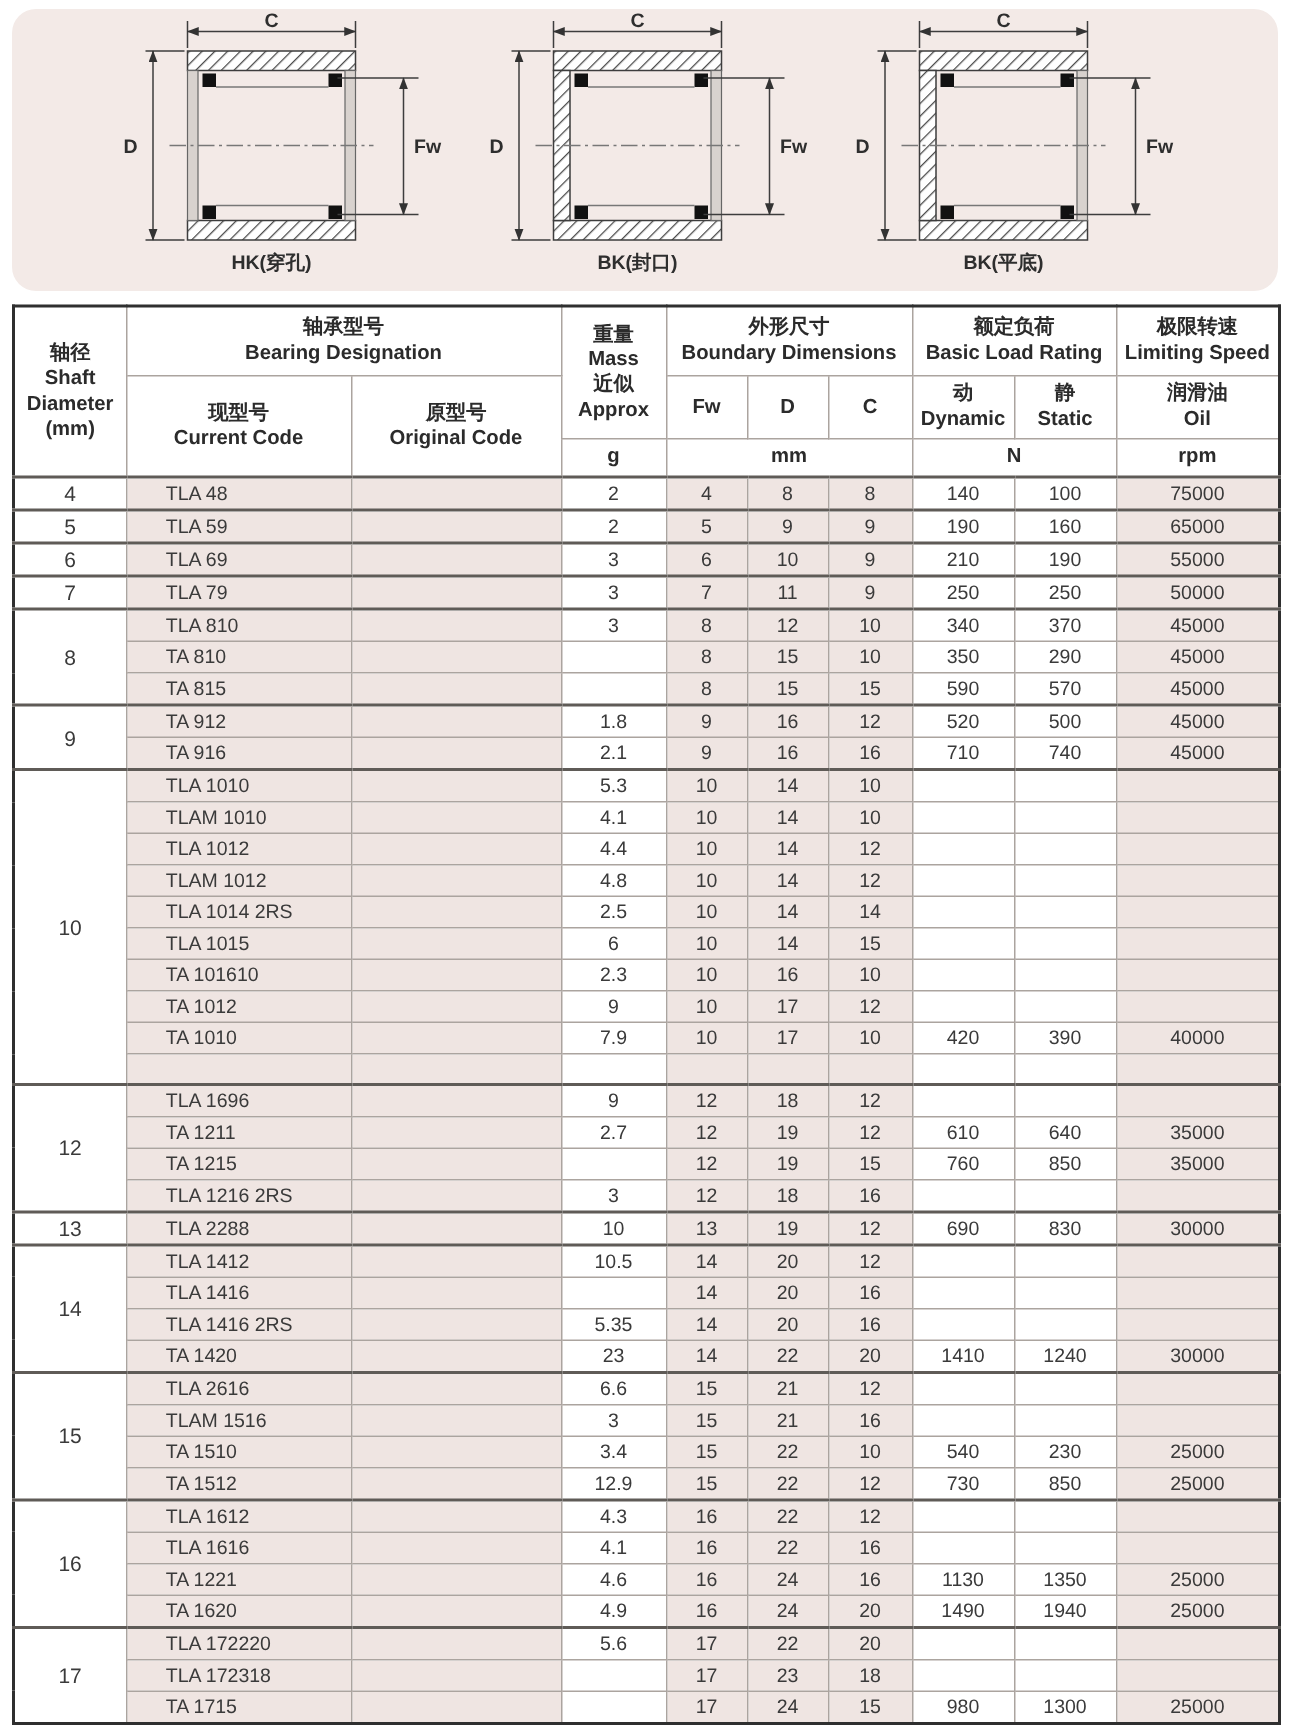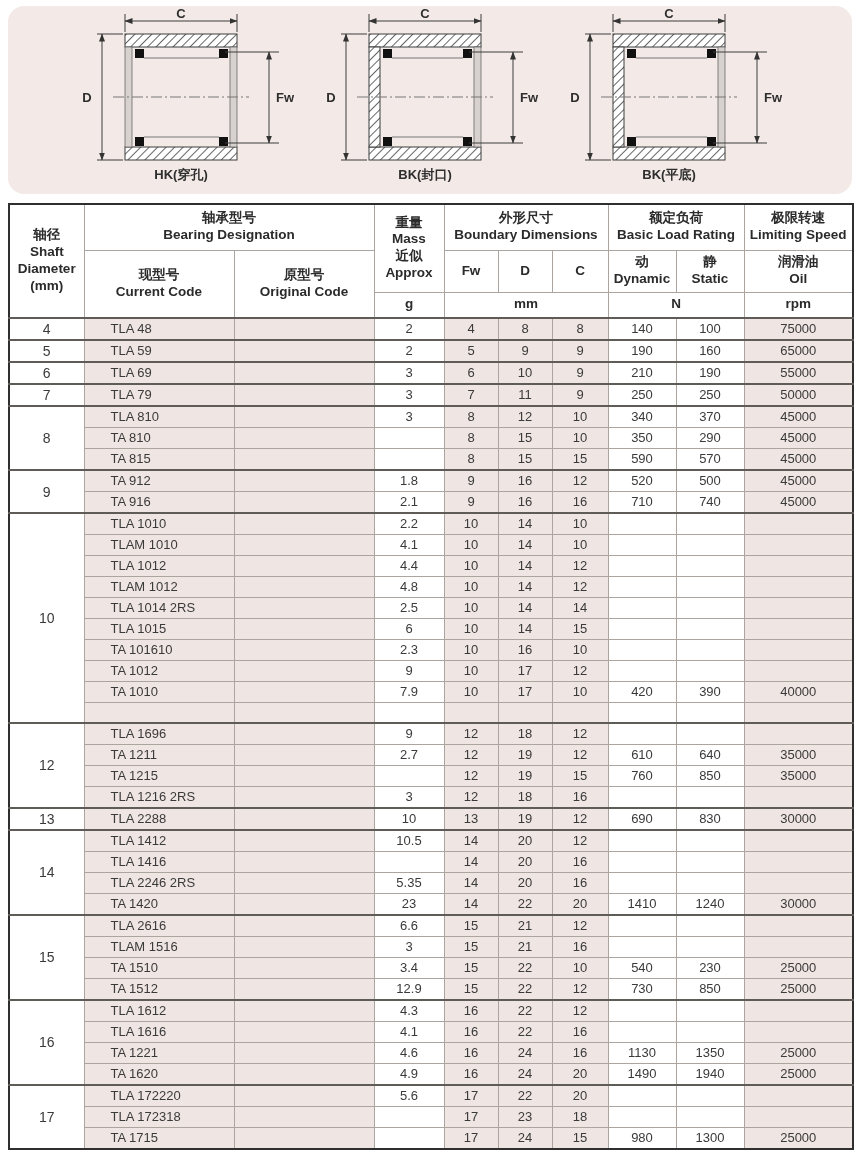--- a/index.html
+++ b/index.html
@@ -304,21 +304,21 @@
           <td class="pink">16</td>
           <td class="pink">16</td>
           <td class="white">710</td>
           <td class="white">740</td>
           <td class="pink">45000</td>
         </tr>
         <tr class="group-first">
           <td rowspan="10" class="shaft">10</td>
           <td class="pink code">TLA 1010</td>
           <td class="pink code"></td>
-          <td class="white">2.2</td>
+          <td class="white">5.3</td>
           <td class="pink">10</td>
           <td class="pink">14</td>
           <td class="pink">10</td>
           <td class="white"></td>
           <td class="white"></td>
           <td class="pink"></td>
         </tr>
         <tr>
           <td class="pink code">TLAM 1010</td>
           <td class="pink code"></td>
@@ -492,21 +492,21 @@
           <td class="pink code"></td>
           <td class="white"></td>
           <td class="pink">14</td>
           <td class="pink">20</td>
           <td class="pink">16</td>
           <td class="white"></td>
           <td class="white"></td>
           <td class="pink"></td>
         </tr>
         <tr>
-          <td class="pink code">TLA 2246 2RS</td>
+          <td class="pink code">TLA 1416 2RS</td>
           <td class="pink code"></td>
           <td class="white">5.35</td>
           <td class="pink">14</td>
           <td class="pink">20</td>
           <td class="pink">16</td>
           <td class="white"></td>
           <td class="white"></td>
           <td class="pink"></td>
         </tr>
         <tr>

